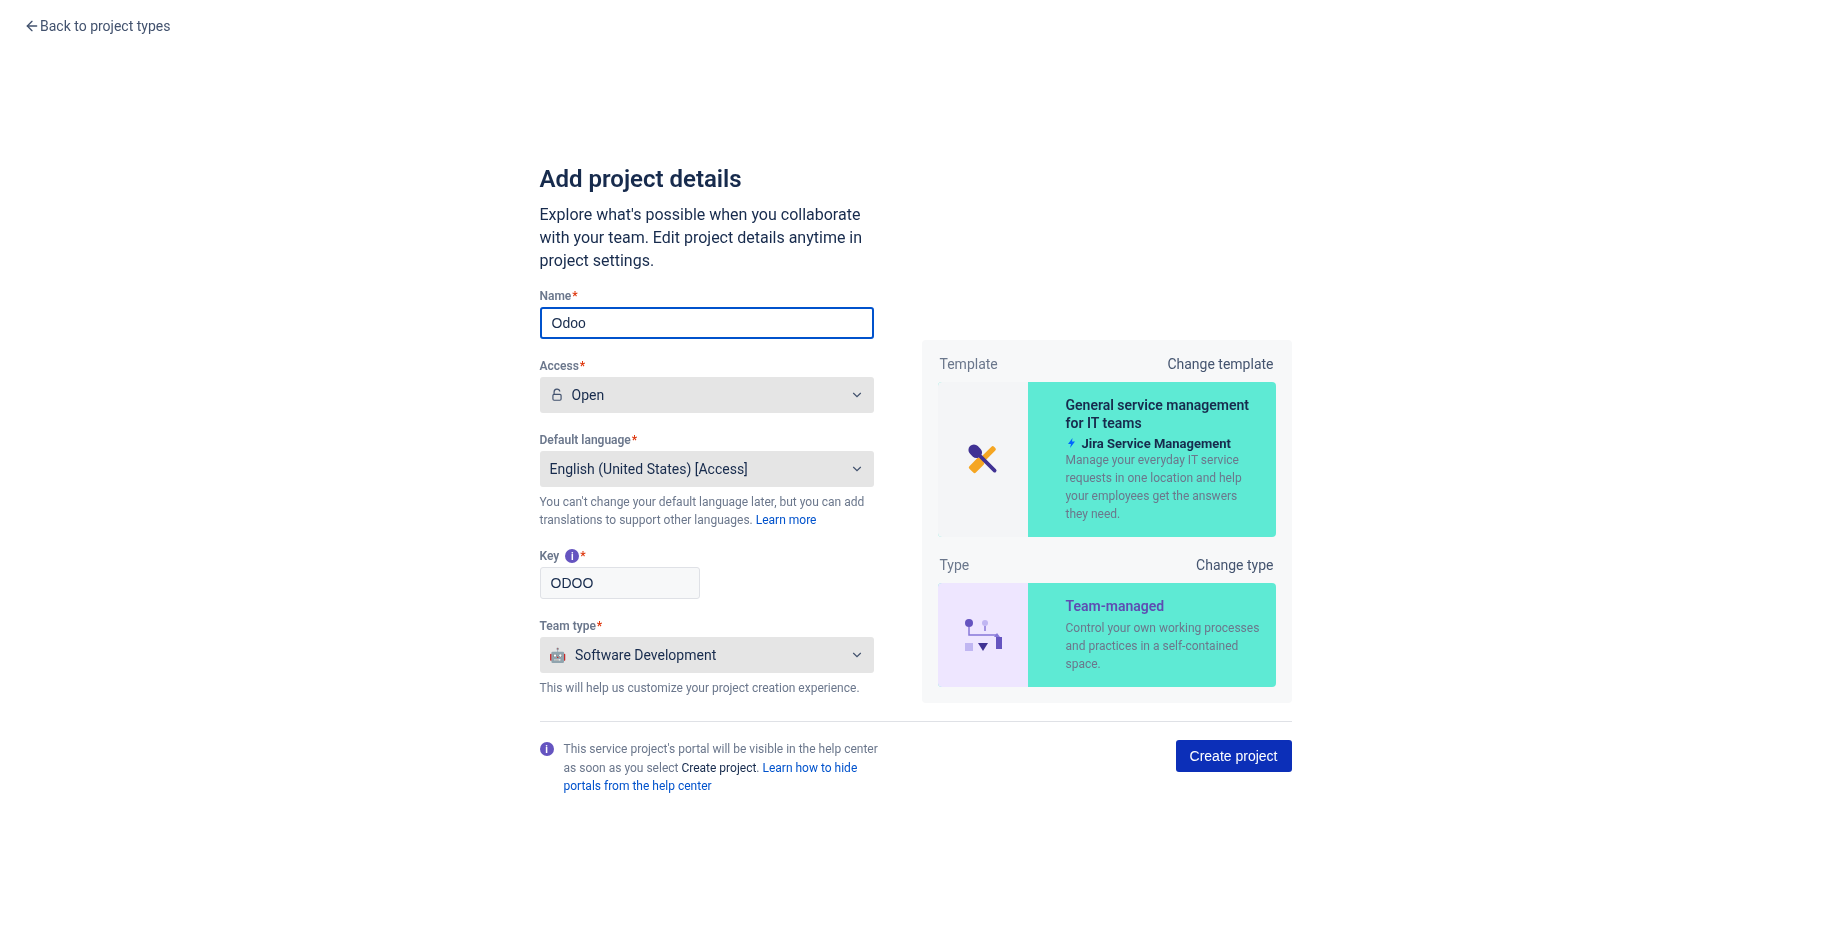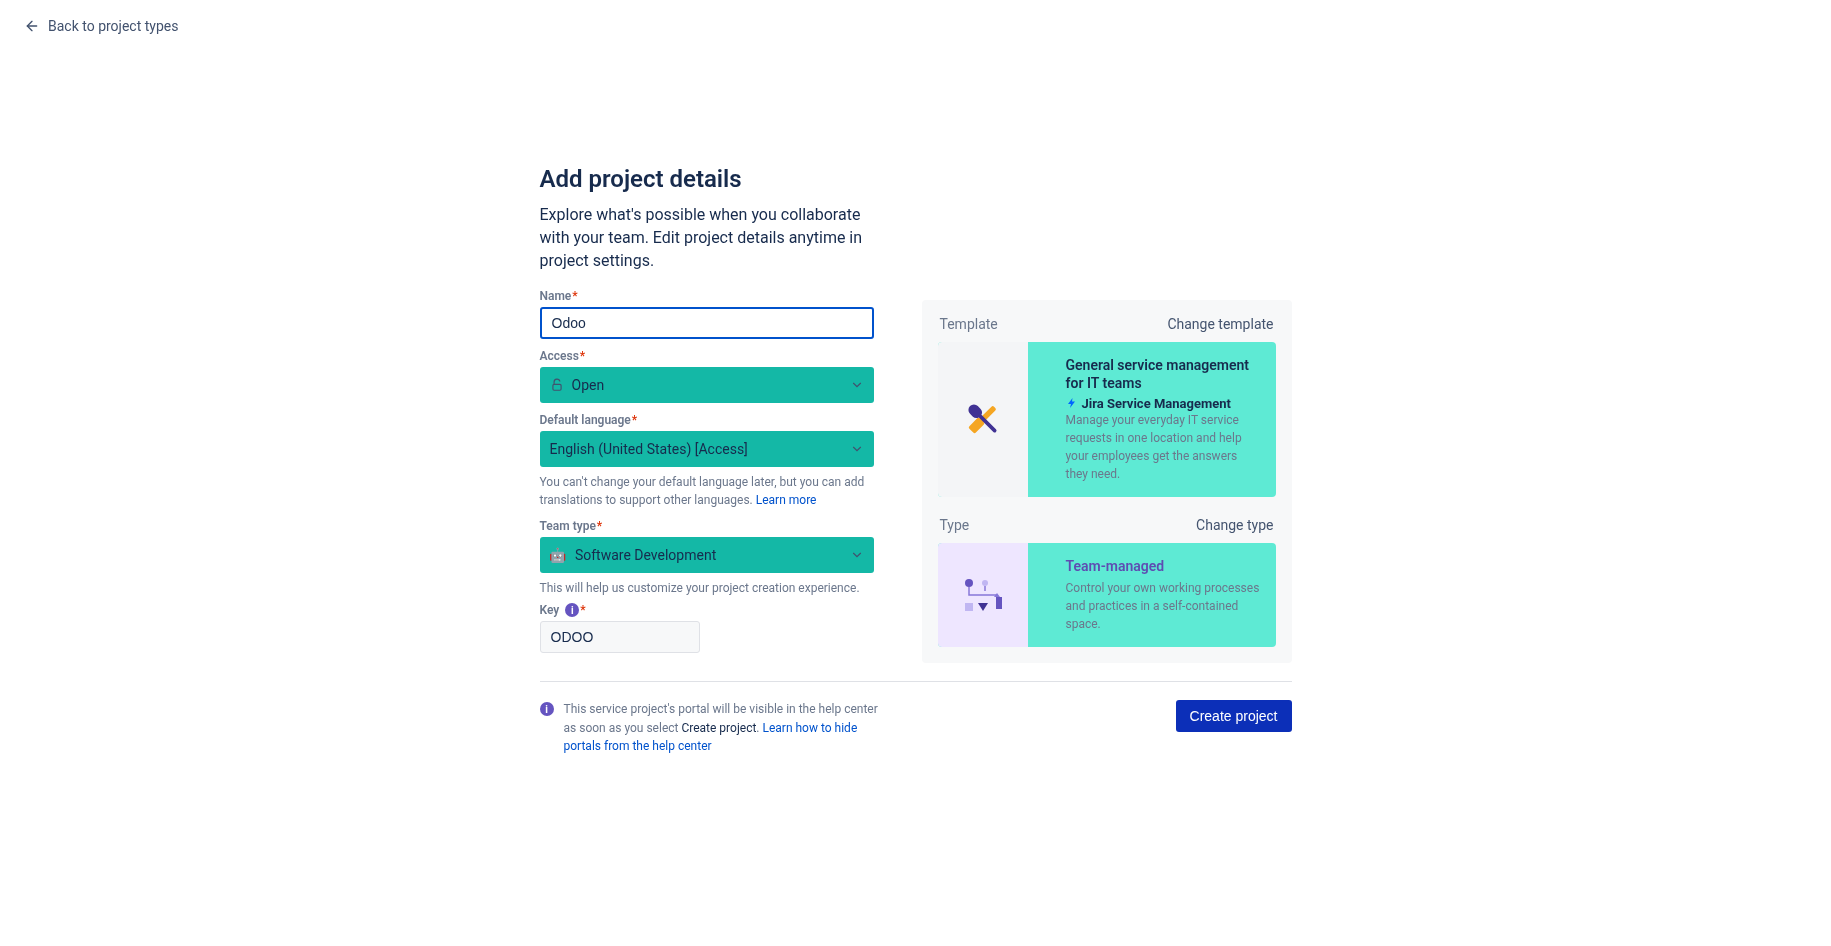--- a/index.html
+++ b/index.html
@@ -9,21 +9,20 @@
     color: #172b4d;
     font-size: 14px;
     overflow-y: scroll;
   }
   .top-bar {
     padding: 18px 24px;
   }
   .back-link {
     display: inline-flex;
     align-items: center;
-    gap: 8px;
     color: #42526e;
     cursor: pointer;
     font-size: 14px;
   }
   .arrow-left {
     width: 16px;
     height: 16px;
   }
   .main-container {
     max-width: 752px;
@@ -48,21 +47,21 @@
     font-weight: 600;
     color: #172b4d;
     margin-bottom: 10px;
   }
   .subtitle {
     font-size: 16px;
     color: #172b4d;
     line-height: 1.45;
     margin-bottom: 16px;
   }
-  .form-group { margin-bottom: 10px; }
+  .form-group { margin-bottom: 20px; }
   .form-label {
     display: block;
     font-size: 12px;
     font-weight: 600;
     color: #6b778c;
     margin-bottom: 4px;
   }
   .req { color: #de350b; margin-left: 1px; }
   .text-input {
     width: 100%;
@@ -81,21 +80,21 @@
     padding: 6px 10px;
     font-size: 14px;
     border: 1px solid #dfe1e6;
     border-radius: 3px;
     background: #f7f8f9;
     color: #172b4d;
   }
   .select-box {
     width: 100%;
     height: 36px;
-    background: #14b8a6;
+    background: #e5e5e5;
     border-radius: 3px;
     display: flex;
     align-items: center;
     padding: 0 10px;
     font-size: 14px;
     color: #172b4d;
     cursor: pointer;
     position: relative;
   }
   .select-box .select-icon { margin-right: 8px; display:inline-flex; }
@@ -284,40 +283,40 @@
         <span>English (United States) [Access]</span>
         <svg class="chevron" viewBox="0 0 24 24" fill="none" stroke="#42526e" stroke-width="2" stroke-linecap="round">
             <polyline points="6 9 12 15 18 9"></polyline>
           </svg>
       </div>
       <p class="helper-text">
         <span>You can't change your default language later, but you can add translations to support other languages. </span><a class="link">Learn more</a>
       </p>
     </div>
 
+    <div class="form-group">
+      <label class="form-label">
+        <span>Key</span>
+        <span class="info-badge">i</span><span class="req">*</span>
+      </label>
+      <input type="text" class="key-input" value="ODOO" style="">
+    </div>
+
     <div class="form-group" style="margin-bottom:6px;">
       <label class="form-label">
         <span>Team type</span><span class="req">*</span>
       </label>
       <div class="select-box">
         <span class="select-icon emoji">🤖</span>
         <span>Software Development</span>
         <svg class="chevron" viewBox="0 0 24 24" fill="none" stroke="#42526e" stroke-width="2" stroke-linecap="round">
             <polyline points="6 9 12 15 18 9"></polyline>
           </svg>
       </div>
       <p class="helper-text">This will help us customize your project creation experience.</p>
-    </div>
-
-    <div class="form-group">
-      <label class="form-label">
-        <span>Key</span>
-        <span class="info-badge">i</span><span class="req">*</span>
-      </label>
-      <input type="text" class="key-input" value="ODOO" style="">
     </div>
   </div>
 
   <div class="right-col">
     <div class="panel-header">
       <span class="panel-label">Template</span>
       <span class="panel-link">Change template</span>
     </div>
     <div class="card">
       <div class="card-thumb gray">

